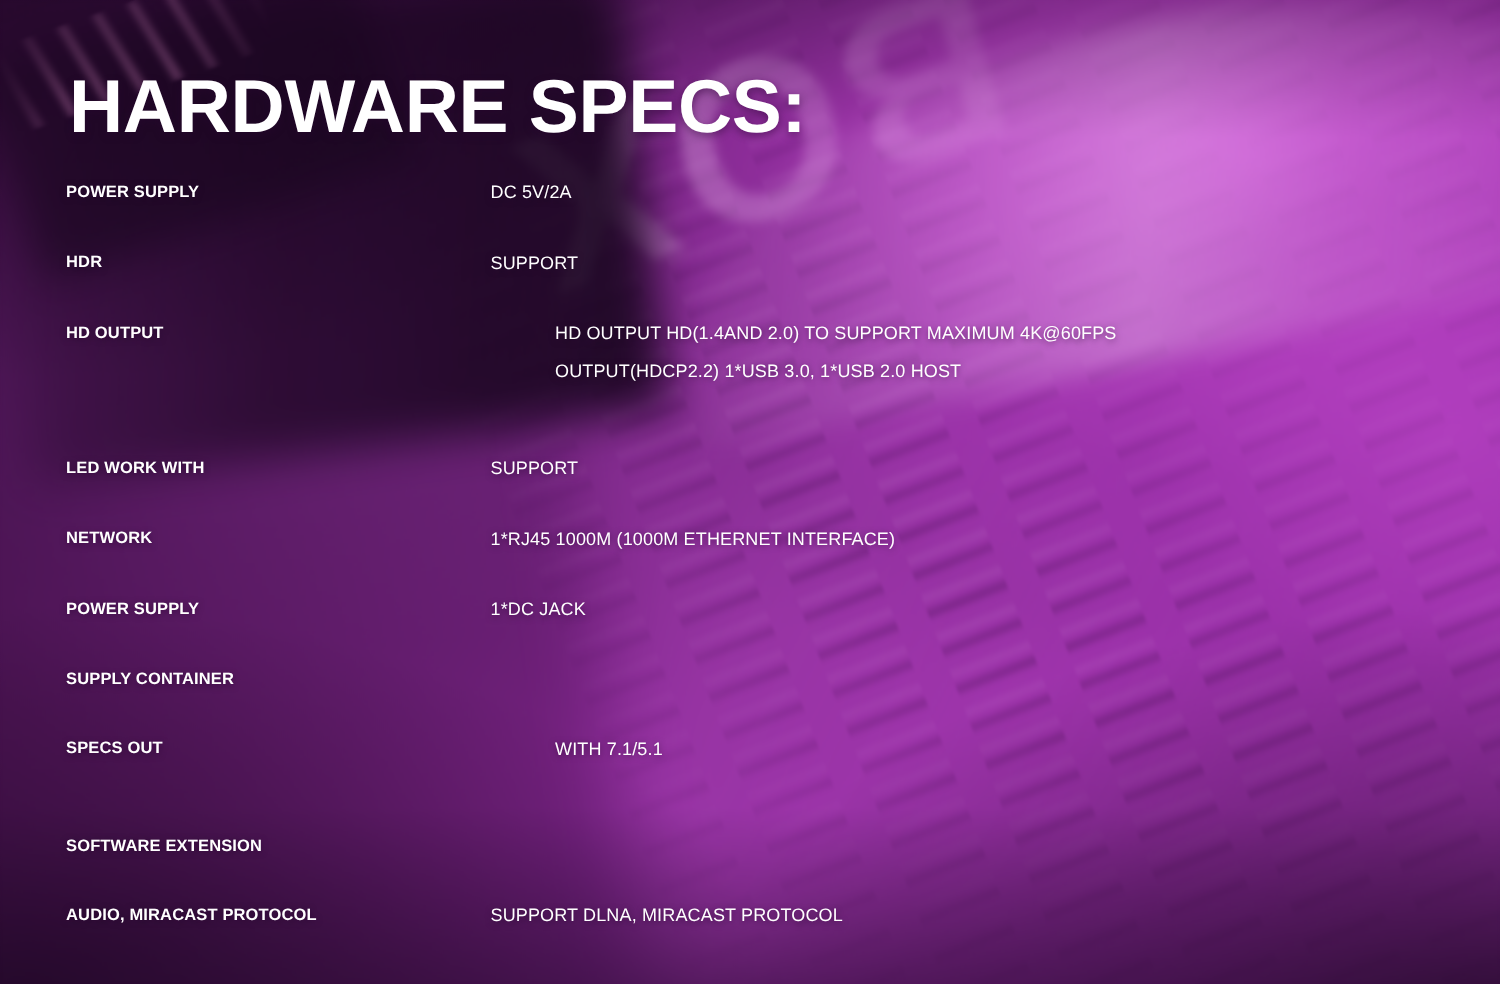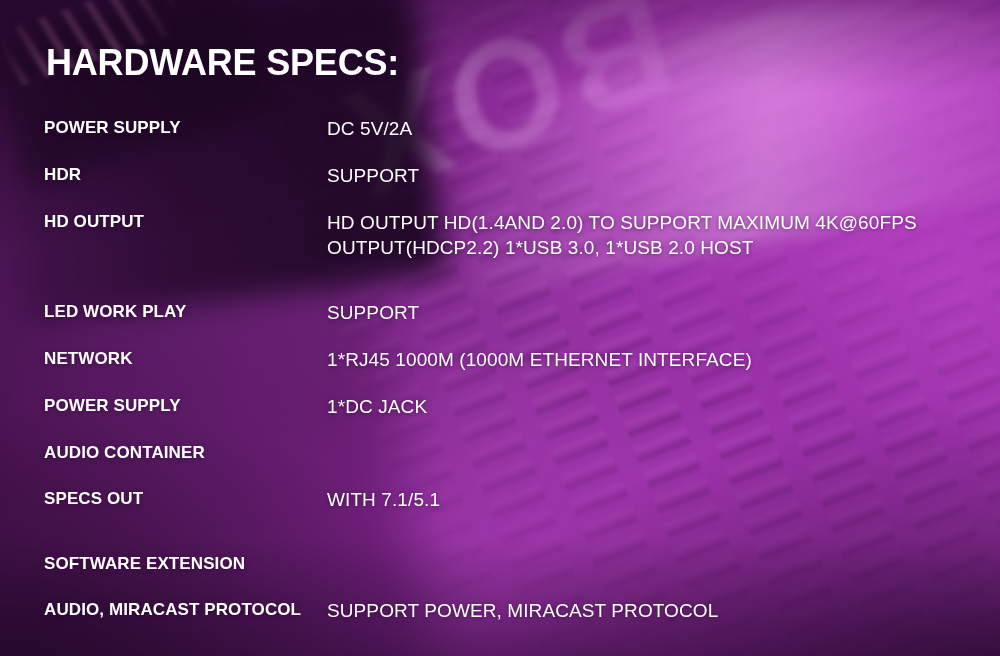--- a/index.html
+++ b/index.html
@@ -256,56 +256,56 @@
   .content {
     position:absolute;
     inset:0;
     z-index:5;
   }
 
   #spec-title {
     position:absolute;
     left:46px;
     top:42px;
-    font-size:36px;
+    font-size:50px;
     font-weight:bold;
     letter-spacing:-0.2px;
     color:#ffffff;
     text-shadow:0 2px 6px rgba(40,6,48,0.45);
     white-space:nowrap;
   }
 
   #spec-table {
     position:absolute;
     left:44px;
     top:116px;
     width:930px;
   }
 
   .spec-row {
     display:flex;
     align-items:flex-start;
     margin-bottom:22px;
   }
-  .spec-row.gap-after { margin-bottom:40px; }
+  .spec-row.gap-after { margin-bottom:40px;gap:43px; }
 
   .spec-label {
     flex:0 0 283px;
-    font-size:17px;
+    font-size:11px;
     font-weight:bold;
     line-height:24px;
     color:#ffffff;
     letter-spacing:0.1px;
     text-shadow:0 1px 4px rgba(40,6,48,0.55);
     white-space:nowrap;
   }
 
   .spec-value {
     flex:1 1 auto;
-    font-size:19px;
+    font-size:12px;
     font-weight:normal;
     line-height:25px;
     color:#ffffff;
     letter-spacing:0.1px;
     text-shadow:0 1px 4px rgba(40,6,48,0.55);
   }
   .spec-value .vline { display:block; white-space:nowrap; }
 </style>
 </head>
 <body>
@@ -345,51 +345,51 @@
           </div>
         </div>
         <div class="spec-row gap-after">
           <div class="spec-label">HD OUTPUT</div>
           <div class="spec-value">
             <span class="vline">HD OUTPUT HD(1.4AND 2.0) TO SUPPORT MAXIMUM 4K@60FPS</span>
             <span class="vline">OUTPUT(HDCP2.2) 1*USB 3.0, 1*USB 2.0 HOST</span>
           </div>
         </div>
         <div class="spec-row">
-          <div class="spec-label">LED WORK PLAY</div>
+          <div class="spec-label">LED WORK WITH</div>
           <div class="spec-value">
             <span class="vline">SUPPORT</span>
           </div>
         </div>
         <div class="spec-row">
           <div class="spec-label">NETWORK</div>
           <div class="spec-value">
             <span class="vline">1*RJ45 1000M (1000M ETHERNET INTERFACE)</span>
           </div>
         </div>
         <div class="spec-row">
           <div class="spec-label">POWER SUPPLY</div>
           <div class="spec-value">
             <span class="vline">1*DC JACK</span>
           </div>
         </div>
         <div class="spec-row">
-          <div class="spec-label">AUDIO CONTAINER</div>
+          <div class="spec-label">SUPPLY CONTAINER</div>
         </div>
         <div class="spec-row gap-after">
           <div class="spec-label">SPECS OUT</div>
           <div class="spec-value">
             <span class="vline">WITH 7.1/5.1</span>
           </div>
         </div>
         <div class="spec-row">
           <div class="spec-label">SOFTWARE EXTENSION</div>
         </div>
         <div class="spec-row">
           <div class="spec-label">AUDIO, MIRACAST PROTOCOL</div>
           <div class="spec-value">
-            <span class="vline">SUPPORT POWER, MIRACAST PROTOCOL</span>
+            <span class="vline">SUPPORT DLNA, MIRACAST PROTOCOL</span>
           </div>
         </div>
       </div>
 
   </div>
 </div>
 
 </body></html>

